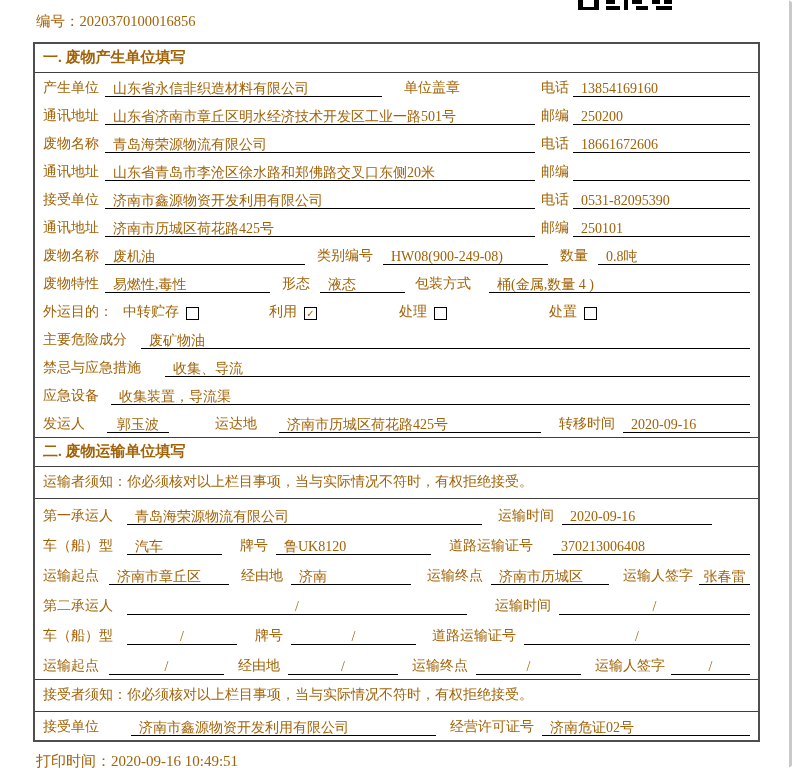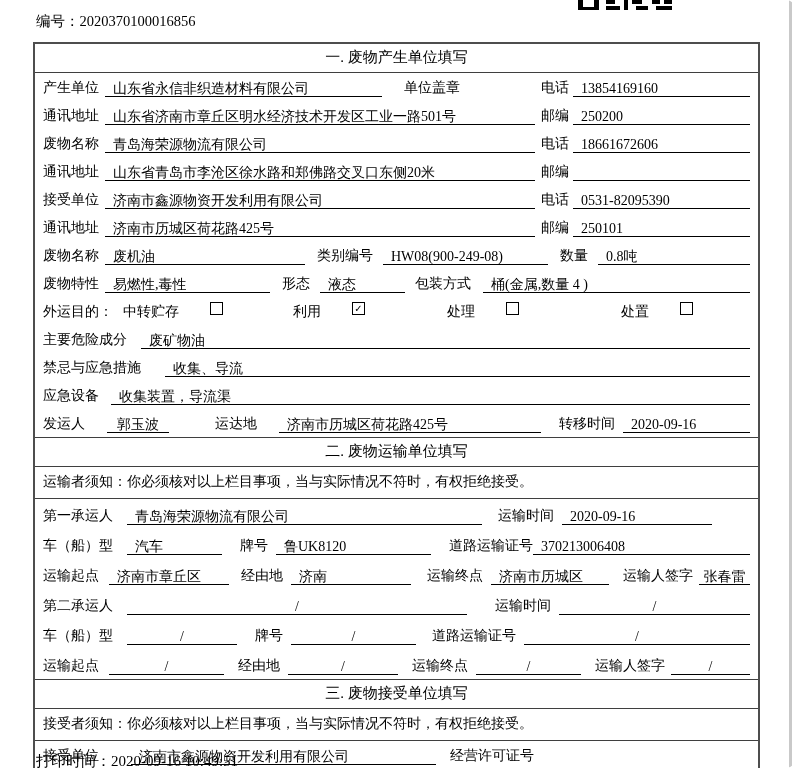--- a/index.html
+++ b/index.html
@@ -1,36 +1,36 @@
 <!DOCTYPE html>
 <html><head>
 <meta charset="utf-8">
 <style>
   html,body{margin:0;padding:0;background:#fff;}
   .page{position:relative;width:796px;height:768px;background:#ffffff;overflow:hidden;
-        font-family:"Liberation Serif","DejaVu Serif",serif;color:#000000;border-radius:10px;}
+        font-family:"Liberation Serif","DejaVu Serif",serif;color:#a16207;border-radius:10px;}
   .edge-line{position:absolute;left:789px;top:0;width:3px;height:768px;background:#c9c9c9;}
   .qr{position:absolute;left:578px;top:0;width:94px;height:10px;}
   .topbar{position:relative;height:38px;}
   .serial{position:absolute;left:36px;top:12px;font-size:14.5px;white-space:nowrap;}
   .doc-title{position:absolute;left:50%;top:2px;transform:translateX(-42%);
              font-size:23px;font-weight:bold;letter-spacing:2px;white-space:nowrap;}
   .box{position:absolute;left:33px;top:42px;width:727px;border:2px solid #4e4e4e;
        background:#fff;box-sizing:border-box;}
   .sec + .sec{border-top:1.5px solid #3f3f3f;}
-  .sec-h{font-weight:normal;font-size:15px;padding:4px 8px 5px;border-bottom:1.5px solid #3f3f3f;text-align:center;}
+  .sec-h{font-weight:bold;font-size:15px;padding:4px 8px 5px;border-bottom:1.5px solid #3f3f3f;}
   .notice{font-size:14px;padding:6px 8px 7px;border-bottom:1.5px solid #3f3f3f;}
   .row{display:flex;align-items:flex-end;height:24px;padding:0 8px 4px;font-size:14px;}
   .sec-2 .row{height:26px;}
   .lbl{white-space:nowrap;}
   .u{border-bottom:1px solid #000;height:17px;line-height:17px;padding-left:8px;
      white-space:nowrap;overflow:hidden;box-sizing:border-box;}
   .u.c{text-align:center;padding-left:0;}
   .fill{flex:1;}
-  .opt{display:inline-flex;align-items:flex-start;white-space:nowrap;gap:24px;}
+  .opt{display:inline-flex;align-items:flex-end;white-space:nowrap;}
   .cb{display:inline-flex;width:11px;height:11px;border:1.5px solid #000;margin-left:7px;
       align-items:center;justify-content:center;font-size:10px;font-weight:bold;line-height:1;
       position:relative;top:-1px;font-family:"DejaVu Sans",sans-serif;}
   .footer{position:absolute;left:36px;top:752px;font-size:15px;white-space:nowrap;}
 </style>
 </head>
 <body>
 
 <div class="page">
 
@@ -112,21 +112,21 @@
         <span class="lbl" style="margin-left:12px">数量</span>
         <span class="u fill" style="margin-left:10px">0.8吨</span>
       </div>
 
       <div class="row">
         <span class="lbl" style="width:62px">废物特性</span>
         <span class="u" style="width:165px">易燃性,毒性</span>
         <span class="lbl" style="margin-left:12px">形态</span>
         <span class="u" style="margin-left:10px;width:85px">液态</span>
         <span class="lbl" style="margin-left:10px">包装方式</span>
-        <span class="u fill" style="margin-left:12px">桶(金属,数量 4 )</span>
+        <span class="u fill" style="margin-left:18px">桶(金属,数量 4 )</span>
       </div>
 
       <div class="row">
         <span class="lbl">外运目的：</span>
         <span class="opt" style="margin-left:10px">
             <span>中转贮存</span>
             <span class="cb"></span>
           </span>
         <span class="opt" style="margin-left:70px">
             <span>利用</span>
@@ -177,21 +177,21 @@
         <span class="lbl" style="margin-left:16px">运输时间</span>
         <span class="u" style="margin-left:8px;width:150px">2020-09-16</span>
       </div>
 
       <div class="row">
         <span class="lbl" style="width:76px">车（船）型</span>
         <span class="u" style="margin-left:8px;width:95px">汽车</span>
         <span class="lbl" style="margin-left:18px">牌号</span>
         <span class="u" style="margin-left:8px;width:155px">鲁UK8120</span>
         <span class="lbl" style="margin-left:18px">道路运输证号</span>
-        <span class="u fill" style="margin-left:0">370213006408</span>
+        <span class="u fill" style="margin-left:20px">370213006408</span>
       </div>
 
       <div class="row">
         <span class="lbl" style="width:58px">运输起点</span>
         <span class="u" style="margin-left:8px;width:120px">济南市章丘区</span>
         <span class="lbl" style="margin-left:12px">经由地</span>
         <span class="u" style="margin-left:8px;width:120px">济南</span>
         <span class="lbl" style="margin-left:16px">运输终点</span>
         <span class="u" style="margin-left:8px;width:118px">济南市历城区</span>
         <span class="lbl" style="margin-left:14px">运输人签字</span>
@@ -220,27 +220,27 @@
         <span class="lbl" style="margin-left:14px">经由地</span>
         <span class="u c" style="margin-left:8px;width:110px">/</span>
         <span class="lbl" style="margin-left:14px">运输终点</span>
         <span class="u c" style="margin-left:8px;width:105px">/</span>
         <span class="lbl" style="margin-left:14px">运输人签字</span>
         <span class="u c fill" style="margin-left:6px">/</span>
       </div>
     </div>
 
     <div class="sec sec-3">
-      <div class="sec-h">三. 废物接受单位填写</div>
       <div class="notice">接受者须知：你必须核对以上栏目事项，当与实际情况不符时，有权拒绝接受。</div>
 
       <div class="row">
         <span class="lbl" style="width:58px">接受单位</span>
         <span class="u" style="margin-left:30px;width:305px">济南市鑫源物资开发利用有限公司</span>
         <span class="lbl" style="margin-left:14px">经营许可证号</span>
+        <span class="u fill" style="margin-left:8px">济南危证02号</span>
       </div>
 
     </div>
 
   </div>
 
   <div class="footer"><span>打印时间：</span><span>2020-09-16 10:49:51</span></div>
 
 </div>
 

